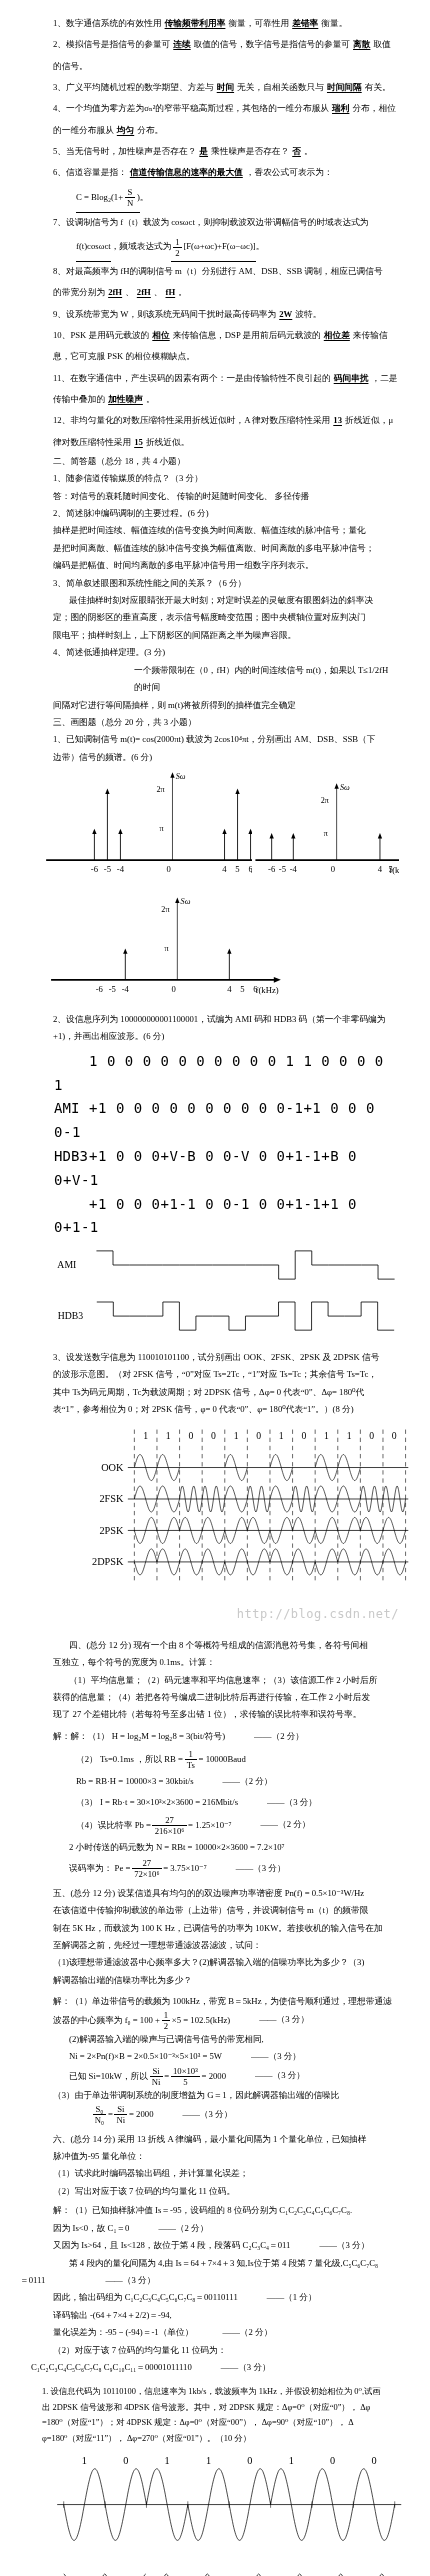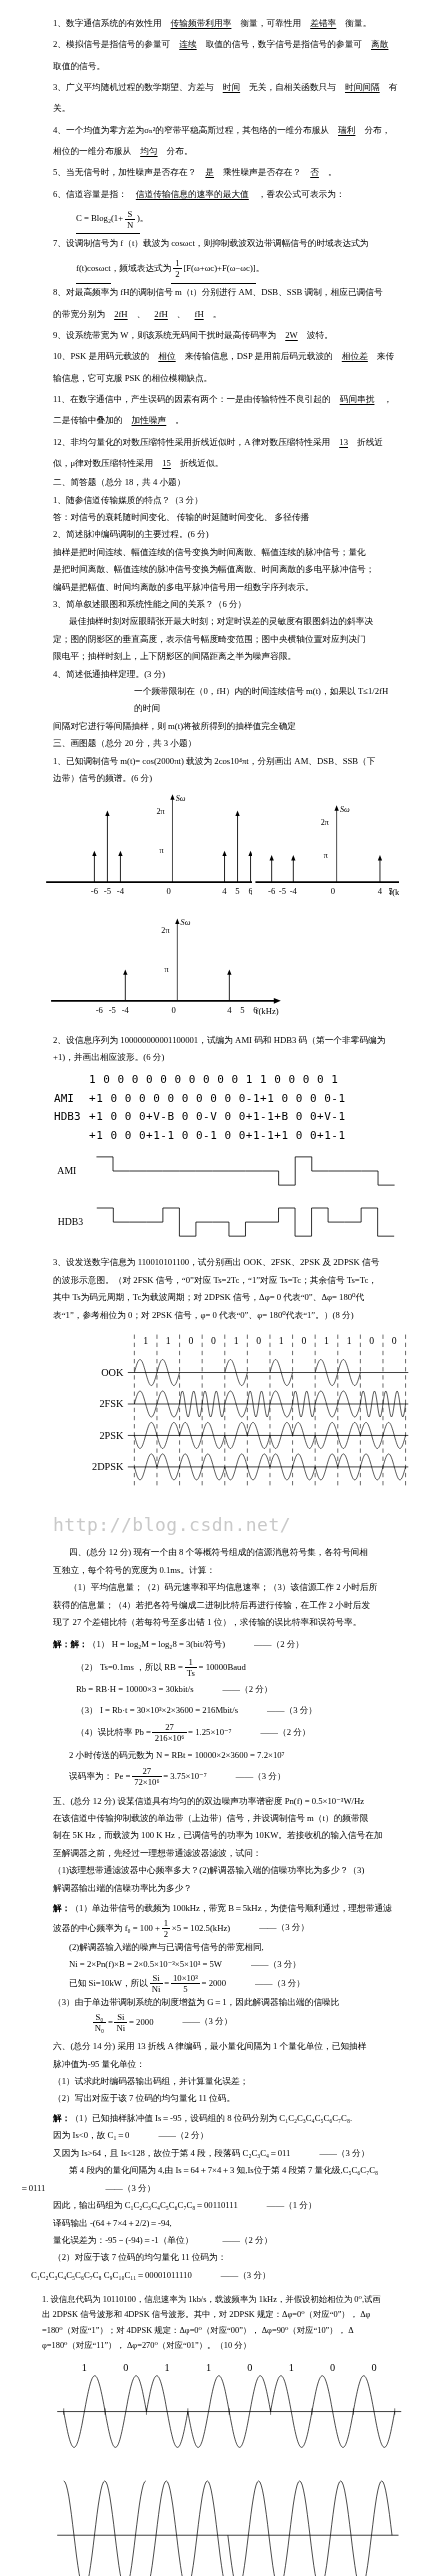--- a/index.html
+++ b/index.html
@@ -1,36 +1,36 @@
 <!DOCTYPE html>
 <html style="font-size:8.7px"><head>
 <meta charset="utf-8">
 <style>
 *{box-sizing:border-box}
 html,body{margin:0;padding:0;background:#fff}
 body{width:430px;color:#000;font-family:"Liberation Serif","DejaVu Serif",serif;font-size:8.7px}
 .page{min-height:2576px;padding:13px 31px 22px 53px;line-height:2.0}
 p{margin:0}
 .p1 p{line-height:2.45}
-.ans{font-weight:normal;text-decoration:underline;text-underline-offset:2.2px;padding:0 9px;white-space:nowrap}
+.ans{font-weight:bold;text-decoration:underline;text-underline-offset:2.2px;padding:0 3px;white-space:nowrap}
 .u{border-bottom:0.5px solid #000;padding-bottom:10px}
 .it{}
 .frac{display:inline-block;vertical-align:middle;text-align:center;line-height:1.15;margin:0 1.6px}
 .frac>.num{display:block;border-bottom:0.5px solid #000;padding:0 2.2px}
 .frac>.den{display:block;padding:0 2.2px}
 .score{margin-left:29px}
-.b{font-weight:bold}
+.b{font-weight:normal}
 .in1{margin-left:16px}
 .in2{margin-left:38px}
 .in3{margin-left:81px}
 .disp{margin:3.3px 0 3.3px 23px}
-.mono{font-family:"DejaVu Sans Mono",monospace;letter-spacing:0.5px;font-size:11px;line-height:1.7}
+.mono{font-family:"DejaVu Sans Mono",monospace;letter-spacing:0.5px;font-size:14px;line-height:1.7}
 .rowlabel{display:inline-block;width:35px;letter-spacing:0}
 .codes{margin:4.3px 0 1.1px 1.1px}
-.wm{text-align:left;color:#c9c9c9;font-size:18px;letter-spacing:0.5px;margin:15px 0 1px;font-family:"DejaVu Sans Mono",monospace}
+.wm{text-align:right;color:#c9c9c9;font-size:12px;letter-spacing:0.5px;margin:15px 0 11px;font-family:"DejaVu Sans Mono",monospace}
 .tight{line-height:1.85;font-size:8.4px}
 .tight p{line-height:1.85}
 svg{display:block;font-family:"Liberation Serif","DejaVu Serif",serif}
 .figrow{display:flex;align-items:flex-end;gap:2.2px;margin:3.3px 0 0 -7.6px}
 .figpad{margin:2.2px 0 0 -3.3px}
 </style>
 </head>
 <body>
 
 <div class="page">

